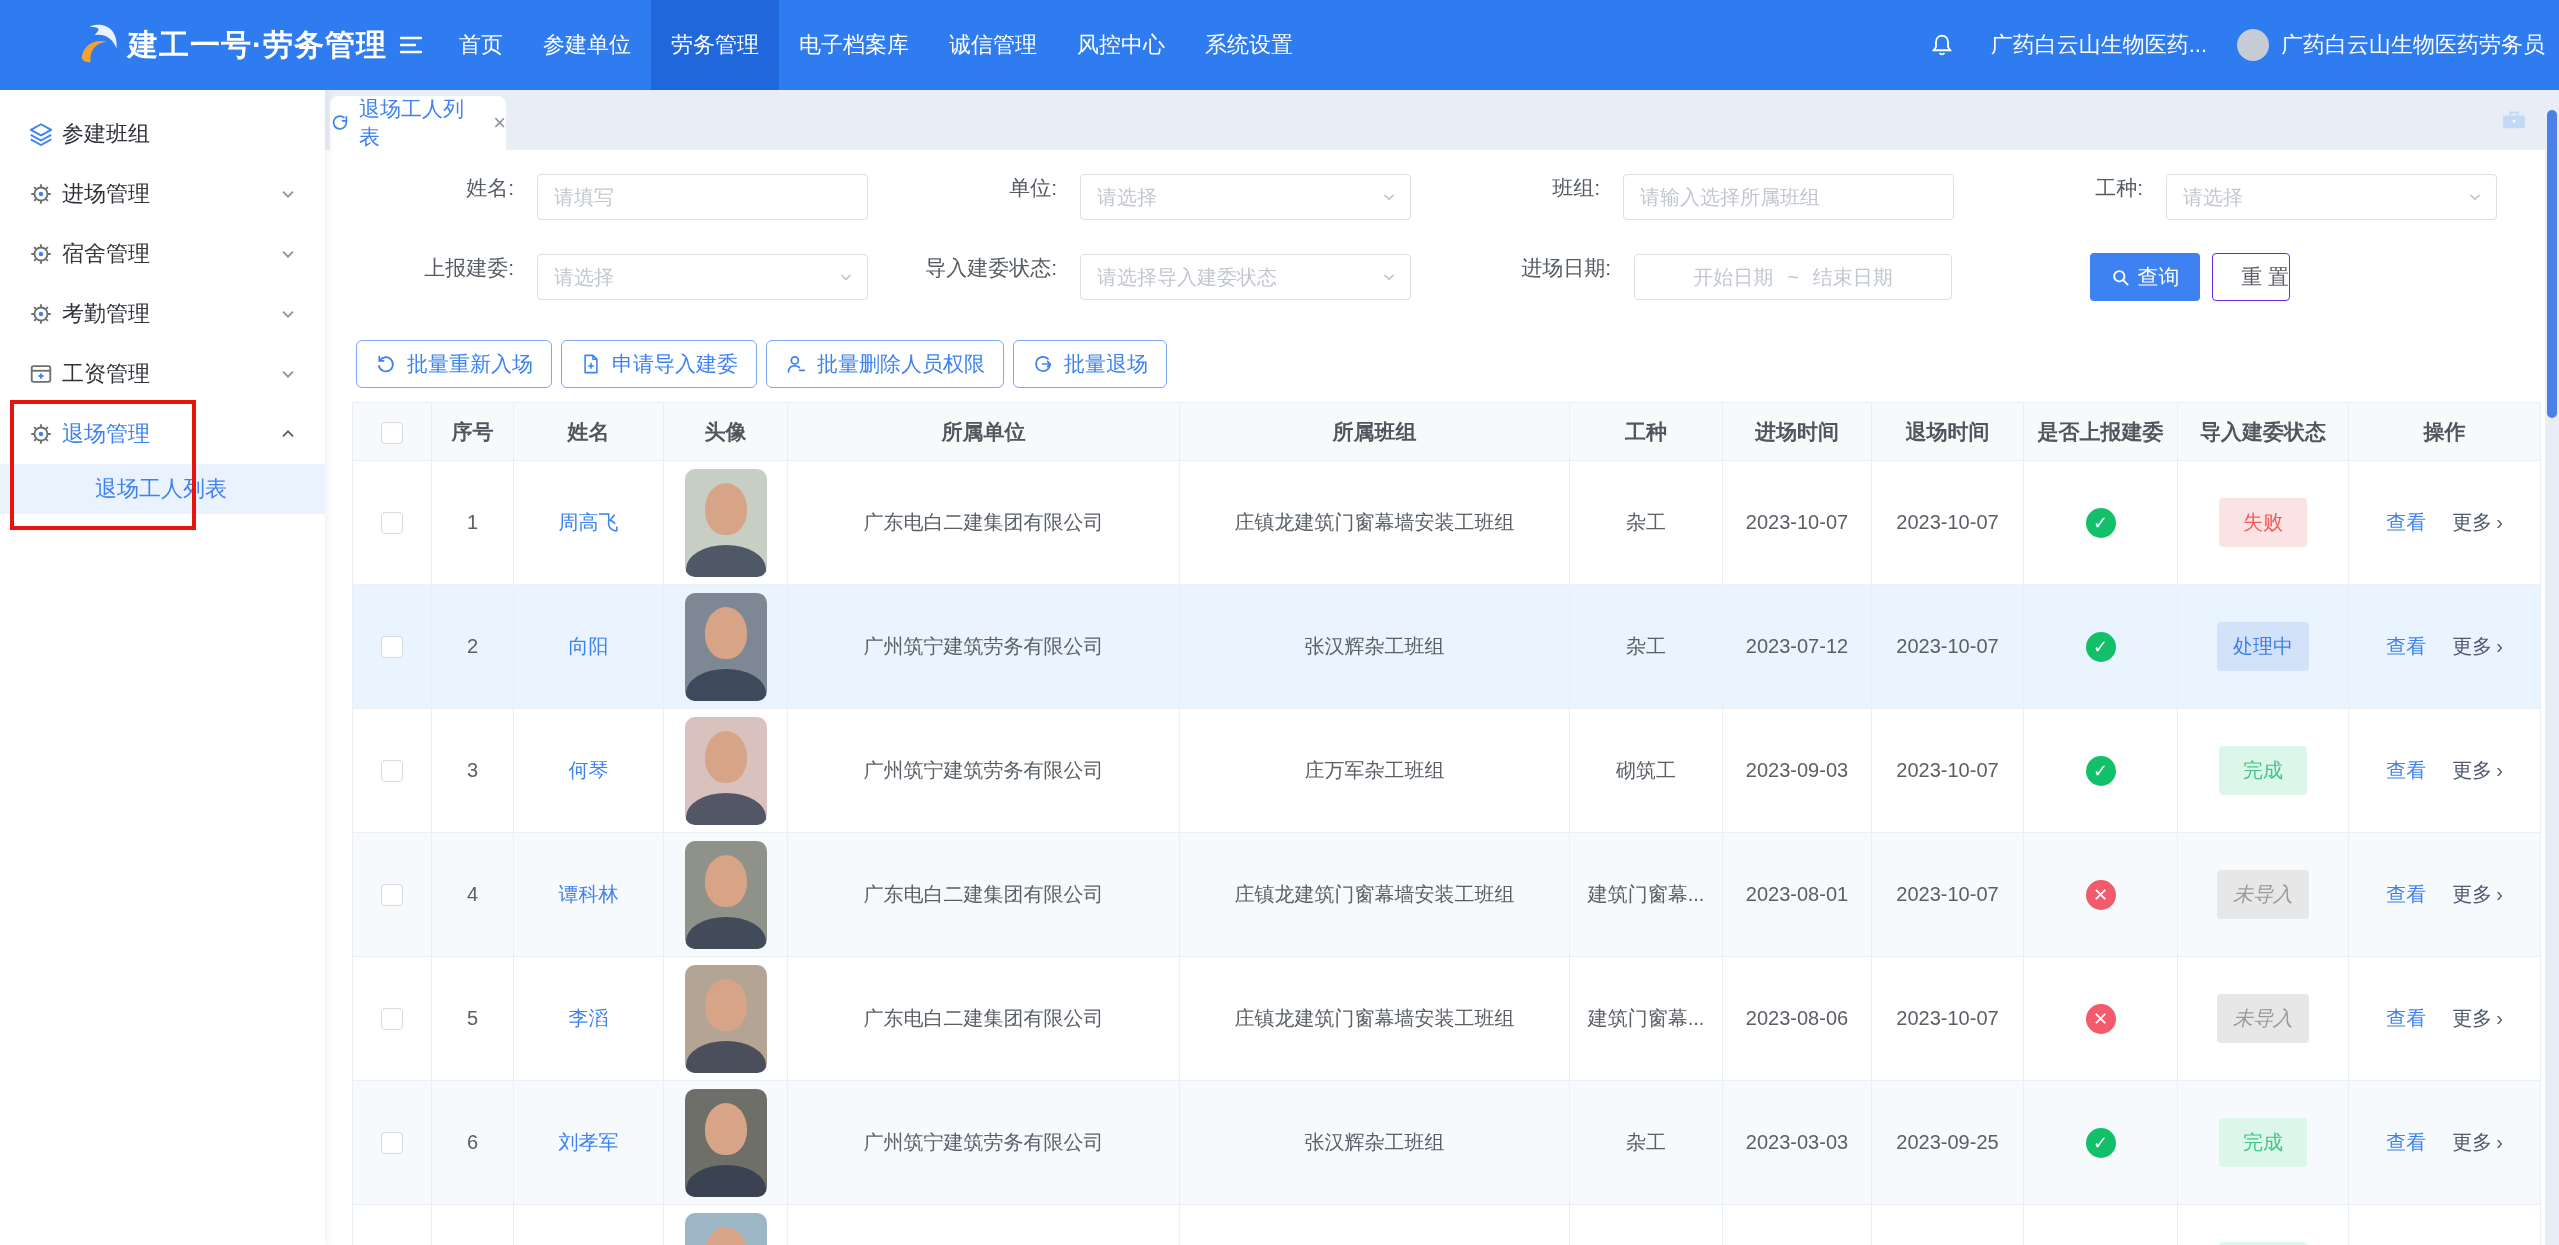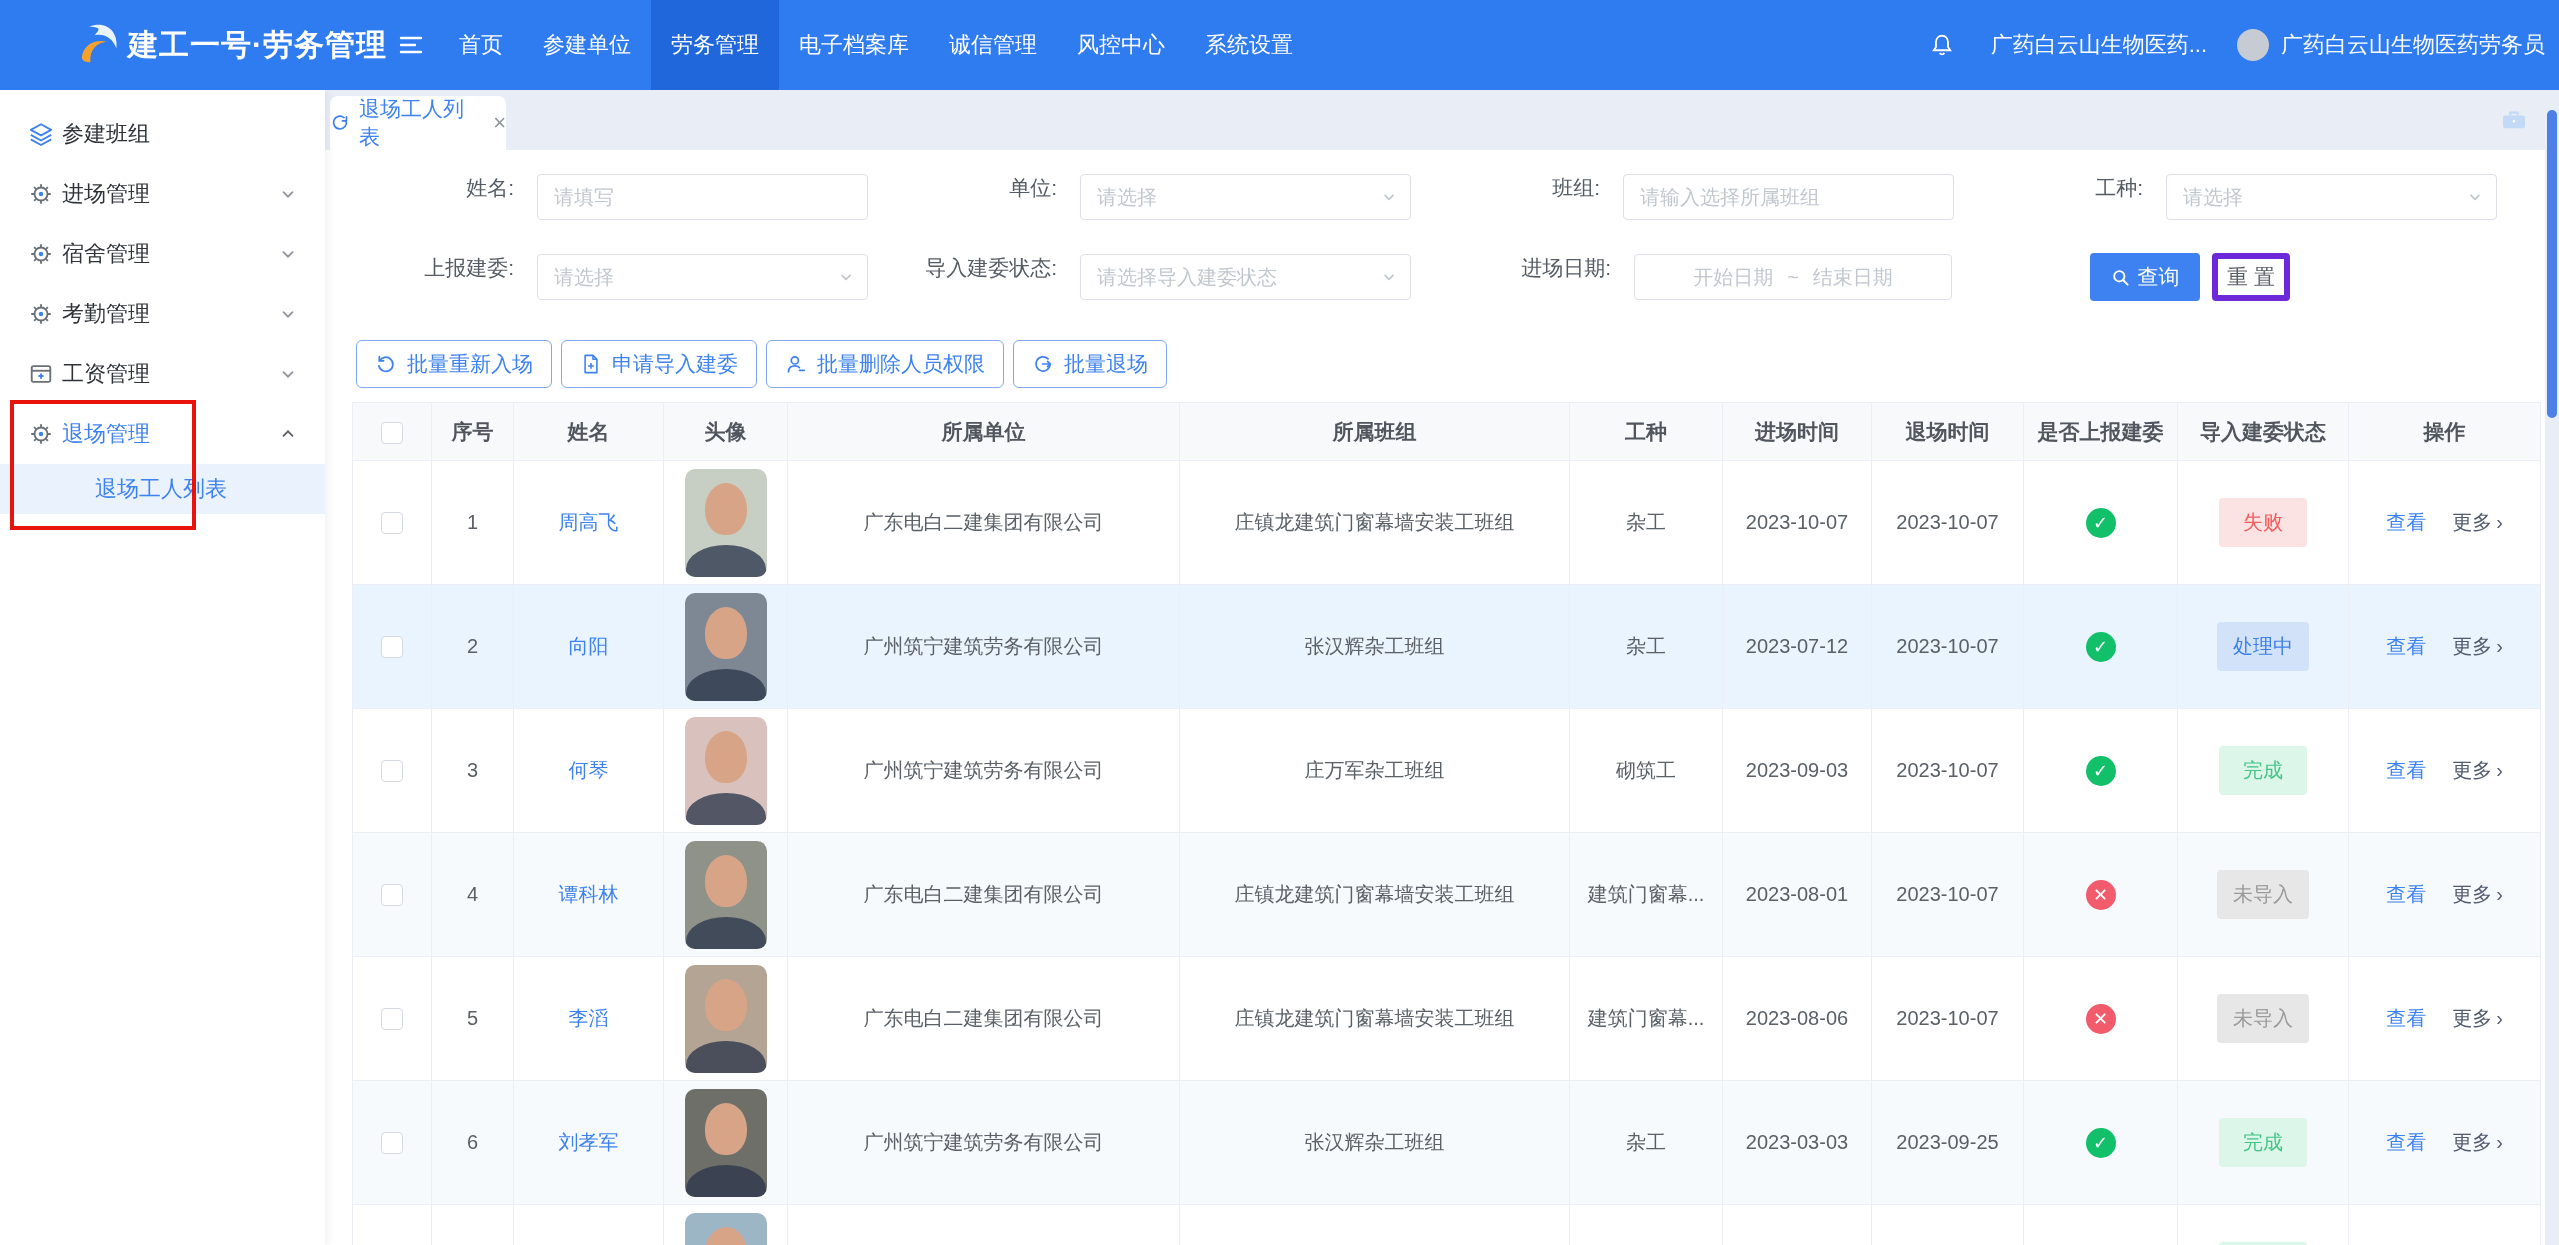--- a/index.html
+++ b/index.html
@@ -55,22 +55,22 @@
   .fctrl input { width:100%; height:100%; border:1px solid #DCDFE6; border-radius:4px; padding:0 16px;
                  font-size:20px; color:#606266; outline:none; background:#fff;
                  font-family:"Liberation Sans","DejaVu Sans",sans-serif; }
   .fctrl input::placeholder { color:#C2C7CF; }
   .fctrl .sel-chev { position:absolute; right:14px; top:50%; transform:translateY(-50%); pointer-events:none; display:flex; }
   .daterange { margin-left:23px; width:318px; height:46px; border:1px solid #DCDFE6; border-radius:4px;
                display:flex; align-items:center; justify-content:center; gap:14px; font-size:20px; color:#C2C7CF; background:#fff; }
   .btn-search { margin-left:136px; width:110px; height:48px; border:none; border-radius:4px;
                 background:var(--primary,#3D82F0); color:#fff; font-size:21px; display:flex; align-items:center;
                 justify-content:center; gap:8px; cursor:pointer; font-family:inherit; }
-  .btn-reset { margin-left:12px; width:78px; height:48px; border:6px solid #6d28d9; border-radius:4px;
-               background:#fff; color:#5A5E66; font-size:21px; cursor:pointer; font-family:inherit; }
+  .btn-reset { margin-left:12px; width:78px; height:48px; border:1px solid #6d28d9; border-radius:4px;
+               background:#fff; color:#5A5E66; font-size:21px; cursor:pointer; font-family:inherit;text-align:right; }
 
   
   .actions { margin:40px 0 0 31px; display:flex; gap:9px; }
   .action-btn { height:48px; padding:0 18px; background:#fff; border:1px solid #7FA9F2; border-radius:6px;
                 color:var(--primary,#3D82F0); font-size:21px; display:flex; align-items:center; gap:10px;
                 cursor:pointer; font-family:inherit; white-space:nowrap; }
 
   
   .worker-table { margin:14px 0 0 27px; width:2188px; border-collapse:collapse; table-layout:fixed;
                   font-size:20px; color:#5A6066; }
@@ -90,21 +90,21 @@
   .photo::after { content:""; position:absolute; left:50%; bottom:-16px; transform:translateX(-50%);
                   width:80px; height:48px; border-radius:50% 50% 0 0; background:rgba(45,55,75,.78); }
   .status-circle { display:inline-flex; width:30px; height:30px; border-radius:50%; align-items:center;
                    justify-content:center; color:#fff; font-size:18px; font-weight:bold; }
   .status-circle.yes { background:var(--success-green,#12C06A); }
   .status-circle.no  { background:var(--danger-red,#F15B6C); }
   .badge { display:inline-block; min-width:88px; padding:11px 16px; border-radius:4px; font-size:20px; }
   .badge.fail       { background:var(--fail-badge-bg,#FCE3E3); color:var(--fail-badge-text,#F25C5C); }
   .badge.processing { background:var(--processing-badge-bg,#D2E3F9); color:var(--processing-badge-text,#3D7FE8); }
   .badge.done       { background:var(--done-badge-bg,#DCF6E9); color:var(--done-badge-text,#45C487); }
-  .badge.none       { background:var(--none-badge-bg,#E7E7E7); color:var(--none-badge-text,#9A9A9A); }
+  .badge.none       { background:var(--none-badge-bg,#E7E7E7); color:var(--none-badge-text,#9A9A9A);font-style:italic; }
   .view-link { color:var(--primary,#3D82F0); margin-right:26px; cursor:pointer; }
   .more-link { color:#515A6E; cursor:pointer; }
   .more-link::after { content:"›"; margin-left:4px; }
 
   
   .scroll-track { position:absolute; right:0; top:90px; bottom:0; width:14px; background:#E8EDF6; z-index:6; }
   .scroll-thumb { position:absolute; left:2px; top:20px; width:10px; height:308px; border-radius:5px;
                   background:var(--scrollbar-thumb,#4C80E6); cursor:pointer; }
 
   svg { display:block; }

